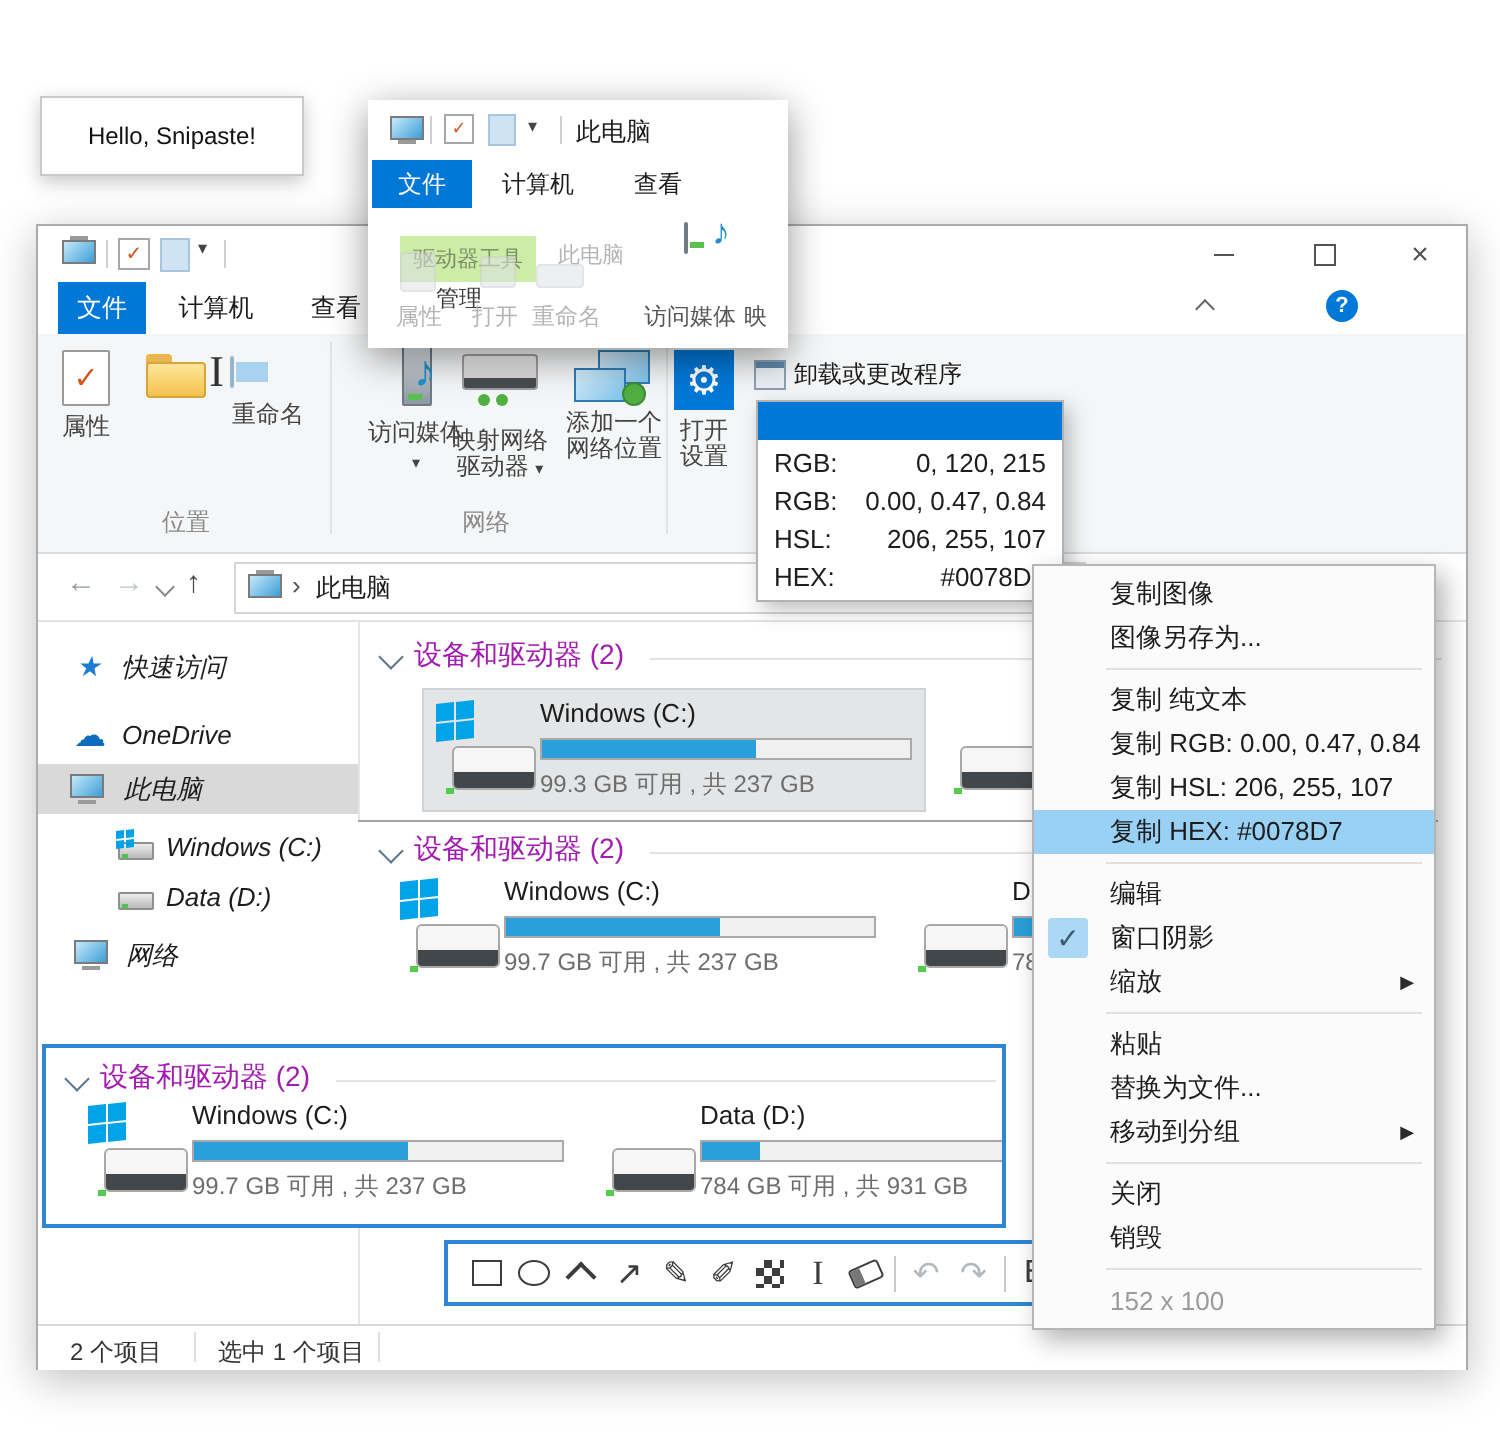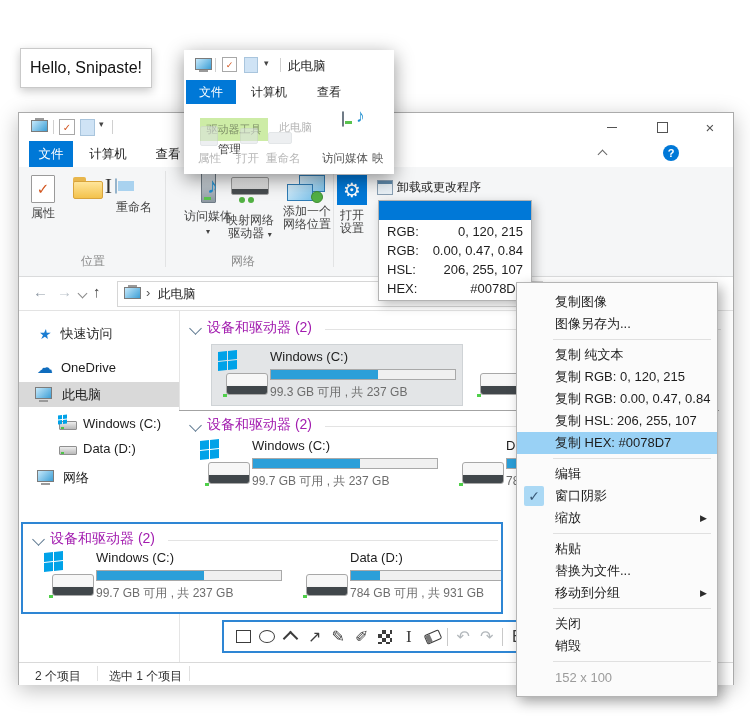--- a/index.html
+++ b/index.html
@@ -3,21 +3,21 @@
 <meta charset="utf-8">
 <style>
   html,body{margin:0;padding:0;background:#fff;}
   .page{position:relative;width:750px;height:719px;background:#ffffff;overflow:hidden;
         font-family:"Liberation Sans","DejaVu Sans",sans-serif;color:#1d1d1d;font-size:12px;}
   .abs{position:absolute;}
 
   
   .hello{left:20px;top:48px;width:130px;height:38px;background:#fff;border:1px solid #c9c9c9;
          box-shadow:0 3px 9px rgba(0,0,0,.22);display:flex;align-items:center;justify-content:center;
-         font-size:16px;color:#111;}
+         font-size:12px;color:#111;}
 
   
   .explorer{left:18px;top:112px;width:714px;height:571px;background:#fff;border:1px solid #ababab;
             box-shadow:0 5px 20px rgba(0,0,0,.25);}
   .titlebar{left:0;top:0;width:100%;height:28px;background:#fff;}
   .qat-sep{width:1px;height:14px;background:#d0d0d0;top:7px;}
   .winbtn{top:0;height:28px;display:flex;align-items:center;justify-content:center;color:#444;}
   .minline{width:10px;height:1px;background:#535353;}
   .maxbox{width:9px;height:9px;border:1px solid #535353;}
   .closex{font-size:15px;color:#535353;}
@@ -66,21 +66,21 @@
   .chev.up{transform:rotate(135deg);}
 
   
   .mon{position:relative;width:17px;height:15px;}
   .mon::before{content:"";position:absolute;left:0;top:0;width:15px;height:10px;border:1px solid #7b7b7b;
                background:linear-gradient(135deg,#c6e9fb,#3d9fd6);}
   .mon::after{content:"";position:absolute;left:4px;bottom:0;width:9px;height:2px;background:#9a9a9a;}
 
   
   .side-row{position:absolute;left:0;width:160px;height:25px;display:flex;align-items:center;font-size:13px;}
-  .side-row .txt{white-space:nowrap;}
+  .side-row .txt{white-space:nowrap;font-style:italic;}
   .side-sel{background:#d9d9d9;}
   .sdrive{position:relative;width:18px;height:12px;}
   .sdrive::before{content:"";position:absolute;left:0;bottom:0;width:18px;height:9px;border-radius:1px;
                   background:linear-gradient(#ededed,#b9b9b9);border:1px solid #8f8f8f;box-sizing:border-box;}
   .sdrive::after{content:"";position:absolute;left:2px;bottom:1px;width:3px;height:2px;background:#4fc24a;}
   .swin{position:absolute;left:-1px;top:-3px;display:grid;grid-template-columns:4px 4px;grid-template-rows:4px 4px;gap:1px;transform:skewY(-6deg);}
   .swin i{background:#00a2e8;}
   .hgroup{position:relative;width:18px;height:15px;}
   .hgroup i{position:absolute;border-radius:50%;}
   .hgroup .a{left:0;top:5px;width:6px;height:6px;background:#2e9bd6;}
@@ -142,21 +142,21 @@
                      linear-gradient(45deg,#3c3c3c 25%,transparent 25%,transparent 75%,#3c3c3c 75%);
     background-size:8px 8px;background-position:0 0,4px 4px;}
   .t-text{font-family:"Liberation Serif","DejaVu Serif",serif;font-size:17px;}
   .t-eraser{width:14px;height:8px;border:1.5px solid #3c3c3c;border-radius:2px;transform:rotate(-24deg);position:relative;}
   .t-eraser::before{content:"";position:absolute;left:0;top:0;bottom:0;width:5px;background:#777;}
   .t-sep{width:1px;height:18px;background:#c9c9c9;margin:0 3px;}
   .dim{color:#b3b8bc;}
 
   
   .cmenu{left:516px;top:282px;width:202px;background:#fbfbfb;border:1px solid #b5b5b5;
-         box-shadow:4px 5px 12px rgba(0,0,0,.3);padding:8px 0;box-sizing:border-box;z-index:50;}
+         box-shadow:4px 5px 12px rgba(0,0,0,.3);padding:3px 0;box-sizing:border-box;z-index:50;}
   .mi{position:relative;height:22px;display:flex;align-items:center;padding-left:38px;font-size:13px;white-space:nowrap;}
   .mi.hl{background:#99d1f5;}
   .mi.disabled{color:#9b9b9b;}
   .msep{height:1px;background:#e0e0e0;margin:4px 6px 4px 36px;}
   .mcheck{position:absolute;left:7px;top:1px;width:20px;height:20px;background:#abd9f5;border-radius:2px;
           display:flex;align-items:center;justify-content:center;color:#3a5a78;font-size:14px;font-weight:bold;}
   .msub{position:absolute;right:10px;font-size:9px;color:#2b2b2b;}
 </style>
 </head>
 <body>
@@ -516,23 +516,20 @@
         <span>复制图像</span>
       </div>
     <div class="mi">
         <span>图像另存为...</span>
       </div>
     <div class="msep"></div>
     <div class="mi">
         <span>复制 纯文本</span>
       </div>
     <div class="mi">
-        <span>复制 RGB: 0, 120, 215</span>
-      </div>
-    <div class="mi">
         <span>复制 RGB: 0.00, 0.47, 0.84</span>
       </div>
     <div class="mi">
         <span>复制 HSL: 206, 255, 107</span>
       </div>
     <div class="mi hl">
         <span>复制 HEX: #0078D7</span>
       </div>
     <div class="msep"></div>
     <div class="mi">

